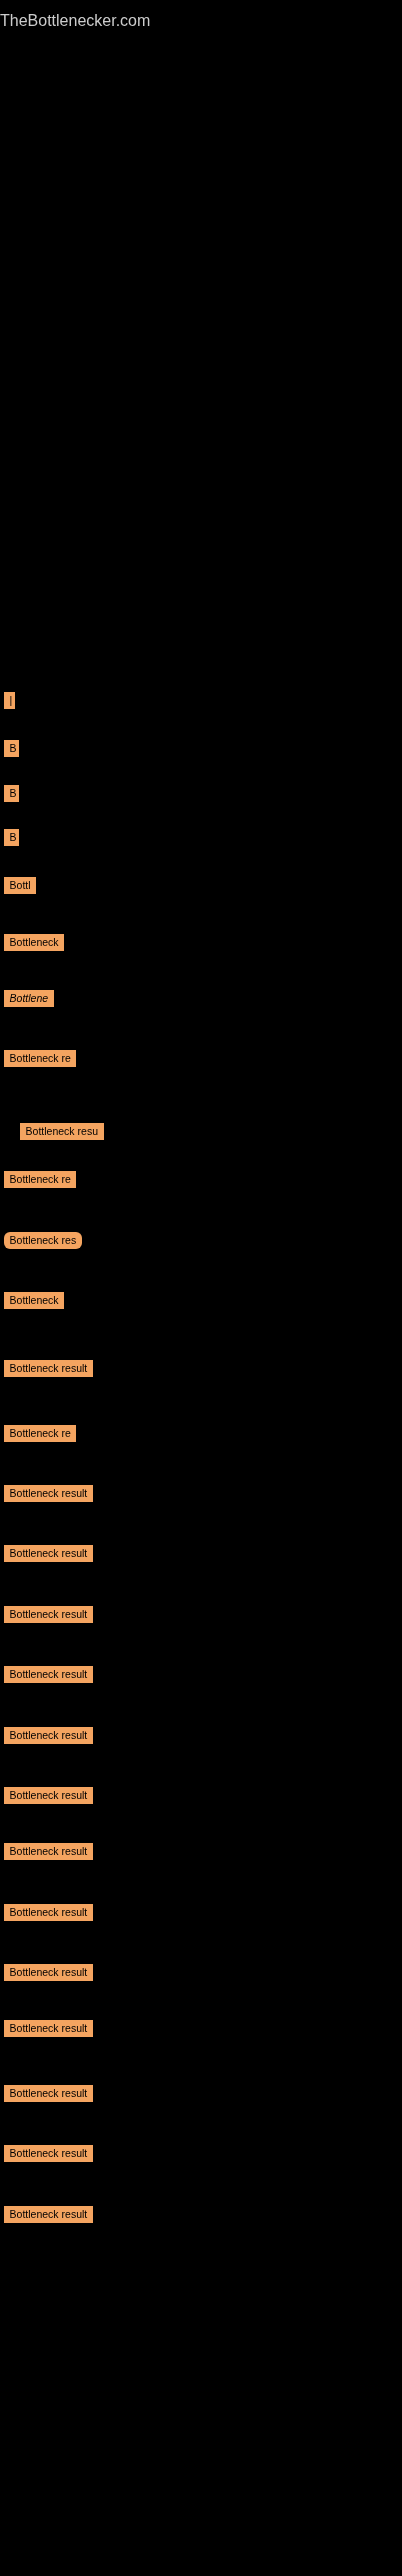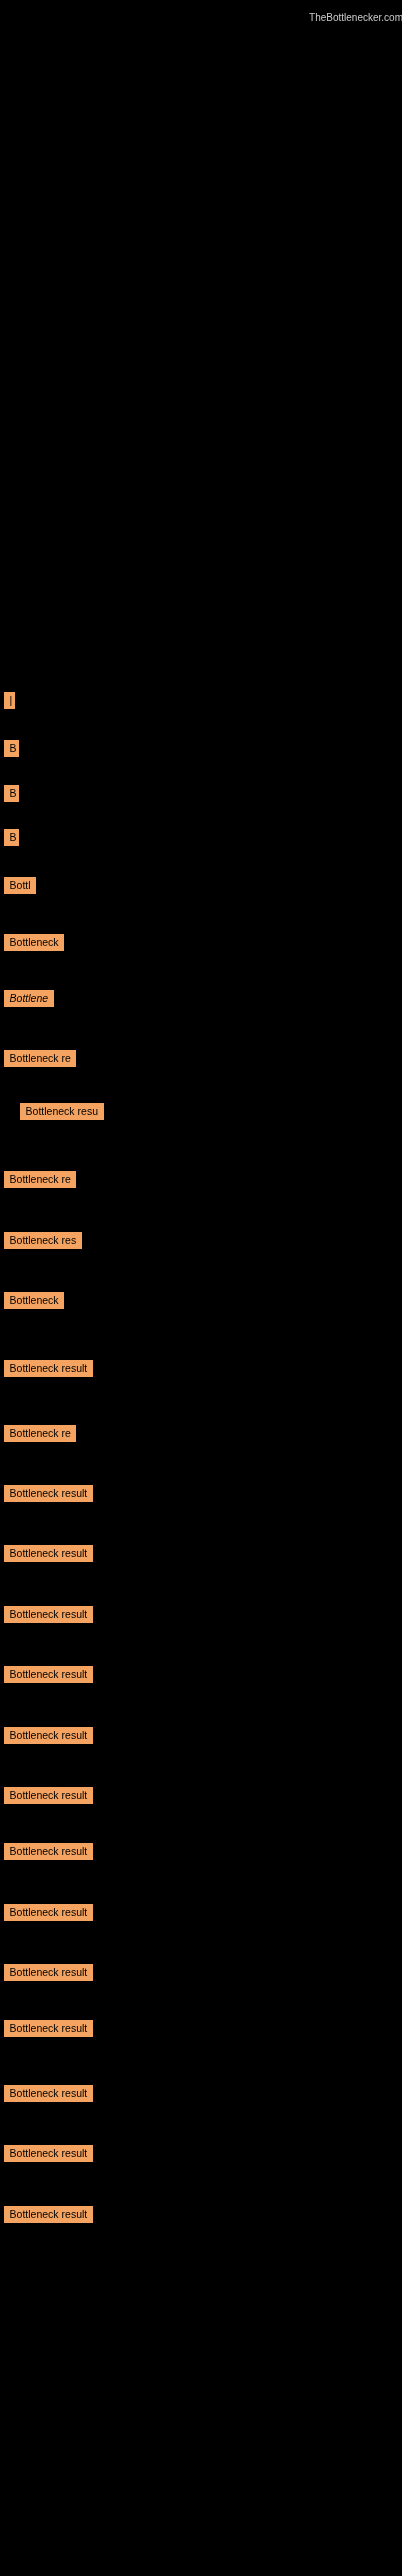--- a/index.html
+++ b/index.html
@@ -11,22 +11,22 @@
     body {
       background-color: #000000;
       width: 403px;
       min-height: 2576px;
       font-family: Arial, sans-serif;
       position: relative;
     }
 
     .site-title {
       color: #cccccc;
-      font-size: 10px;
-      text-align: right;
+      font-size: 16px;
+      text-align: left;
       padding: 8px 0 4px 0;
       position: absolute;
       top: 4px;
       left: 0;
       right: 0;
     }
 
     .items-container {
       position: absolute;
       top: 346px;
@@ -54,23 +54,23 @@
 
 <div class="items-container" id="items-container">
 <div class="item-row" style="position: absolute; top: 346px; left: 0px;"><span class="label" style="max-width: 8px; overflow: hidden; display: inline-block; white-space: nowrap;">|</span></div>
     <div class="item-row" style="position: absolute; top: 394px; left: 0px;"><span class="label" style="max-width: 14.5px; overflow: hidden; display: inline-block; white-space: nowrap;">B</span></div>
     <div class="item-row" style="position: absolute; top: 439px; left: 0px;"><span class="label" style="max-width: 14.5px; overflow: hidden; display: inline-block; white-space: nowrap;">B</span></div>
     <div class="item-row" style="position: absolute; top: 483px; left: 0px;"><span class="label" style="max-width: 14.5px; overflow: hidden; display: inline-block; white-space: nowrap;">B</span></div>
     <div class="item-row" style="position: absolute; top: 531px; left: 0px;"><span class="label" style="max-width: 36px; overflow: hidden; display: inline-block; white-space: nowrap;">Bottl</span></div>
     <div class="item-row" style="position: absolute; top: 588px; left: 0px;"><span class="label" style="max-width: 68px; overflow: hidden; display: inline-block; white-space: nowrap;">Bottleneck</span></div>
     <div class="item-row" style="position: absolute; top: 644px; left: 0px;"><span class="label" style="max-width: 55px; overflow: hidden; display: inline-block; white-space: nowrap; font-style: italic;">Bottlene</span></div>
     <div class="item-row" style="position: absolute; top: 704px; left: 0px;"><span class="label" style="max-width: 87px; overflow: hidden; display: inline-block; white-space: nowrap;">Bottleneck re</span></div>
-    <div class="item-row" style="position: absolute; top: 757px; left: 0px; padding-left: 20px;"><span class="label" style="max-width: 101px; overflow: hidden; display: inline-block; white-space: nowrap;">Bottleneck resu</span></div>
+    <div class="item-row" style="position: absolute; top: 777px; left: 0px; padding-left: 20px;"><span class="label" style="max-width: 101px; overflow: hidden; display: inline-block; white-space: nowrap;">Bottleneck resu</span></div>
     <div class="item-row" style="position: absolute; top: 825px; left: 0px;"><span class="label" style="max-width: 87px; overflow: hidden; display: inline-block; white-space: nowrap;">Bottleneck re</span></div>
-    <div class="item-row" style="position: absolute; top: 886px; left: 0px;"><span class="label" style="max-width: 93px; overflow: hidden; display: inline-block; white-space: nowrap;">Bottleneck res</span></div>
+    <div class="item-row" style="position: absolute; top: 886px; left: 0px;"><span class="label" style="max-width: 93px; overflow: hidden; display: inline-block; white-space: nowrap; border-radius: 6px;">Bottleneck res</span></div>
     <div class="item-row" style="position: absolute; top: 946px; left: 0px;"><span class="label" style="max-width: 68px; overflow: hidden; display: inline-block; white-space: nowrap;">Bottleneck</span></div>
     <div class="item-row" style="position: absolute; top: 1014px; left: 0px;"><span class="label" style="max-width: 113px; overflow: hidden; display: inline-block; white-space: nowrap;">Bottleneck result</span></div>
     <div class="item-row" style="position: absolute; top: 1079px; left: 0px;"><span class="label" style="max-width: 87px; overflow: hidden; display: inline-block; white-space: nowrap;">Bottleneck re</span></div>
     <div class="item-row" style="position: absolute; top: 1139px; left: 0px;"><span class="label" style="max-width: 113px; overflow: hidden; display: inline-block; white-space: nowrap;">Bottleneck result</span></div>
     <div class="item-row" style="position: absolute; top: 1199px; left: 0px;"><span class="label" style="max-width: 113px; overflow: hidden; display: inline-block; white-space: nowrap;">Bottleneck result</span></div>
     <div class="item-row" style="position: absolute; top: 1260px; left: 0px;"><span class="label" style="max-width: 113px; overflow: hidden; display: inline-block; white-space: nowrap;">Bottleneck result</span></div>
     <div class="item-row" style="position: absolute; top: 1320px; left: 0px;"><span class="label" style="max-width: 113px; overflow: hidden; display: inline-block; white-space: nowrap;">Bottleneck result</span></div>
     <div class="item-row" style="position: absolute; top: 1381px; left: 0px;"><span class="label" style="max-width: 113px; overflow: hidden; display: inline-block; white-space: nowrap;">Bottleneck result</span></div>
     <div class="item-row" style="position: absolute; top: 1441px; left: 0px;"><span class="label" style="max-width: 113px; overflow: hidden; display: inline-block; white-space: nowrap;">Bottleneck result</span></div>
     <div class="item-row" style="position: absolute; top: 1497px; left: 0px;"><span class="label" style="max-width: 113px; overflow: hidden; display: inline-block; white-space: nowrap;">Bottleneck result</span></div>

